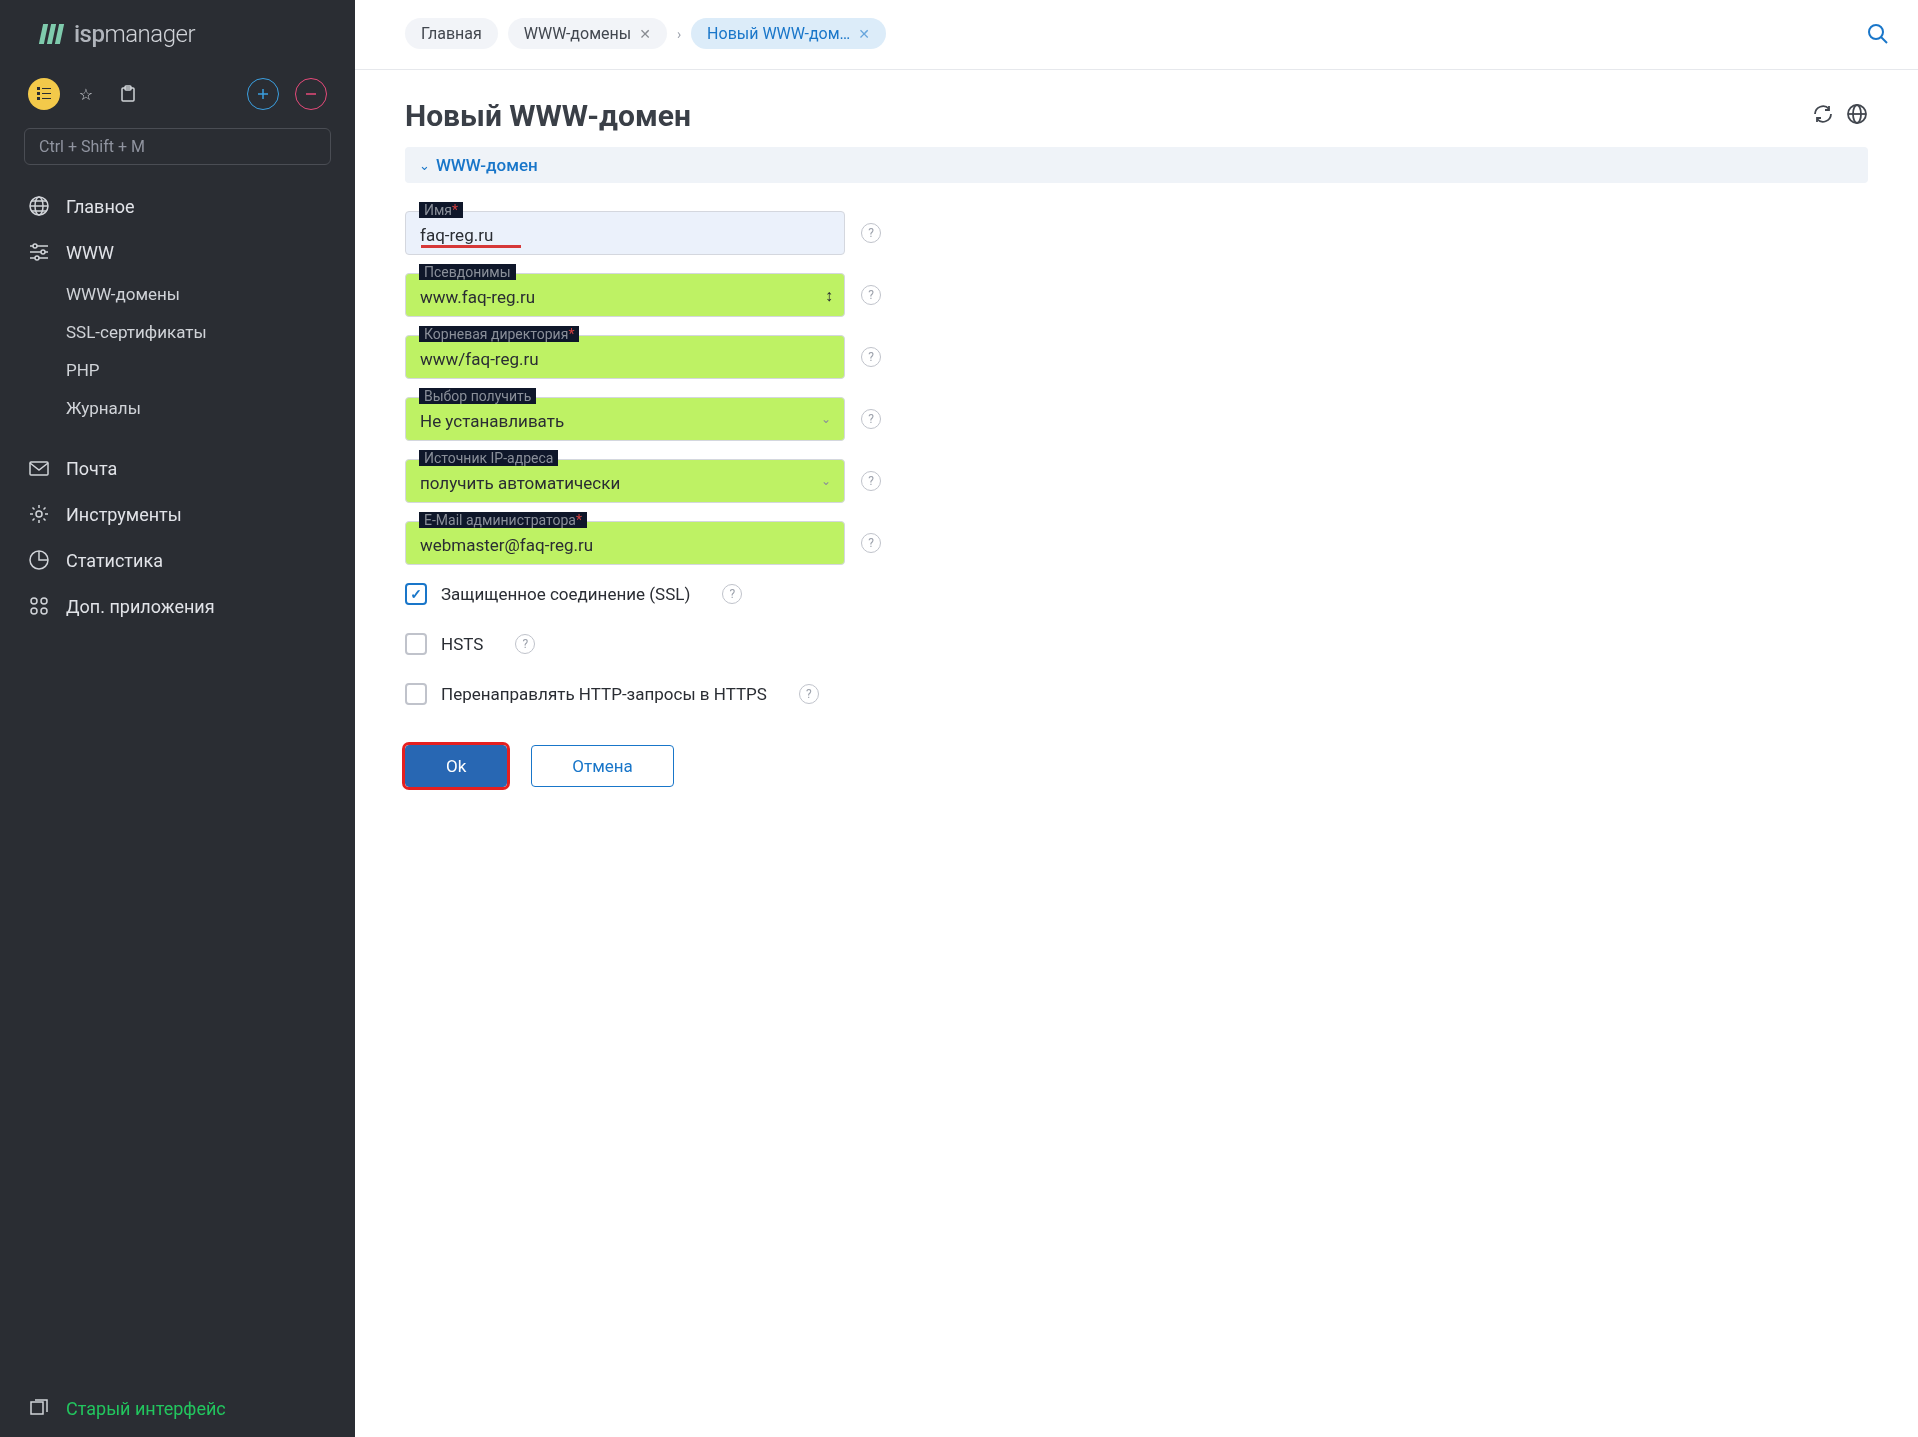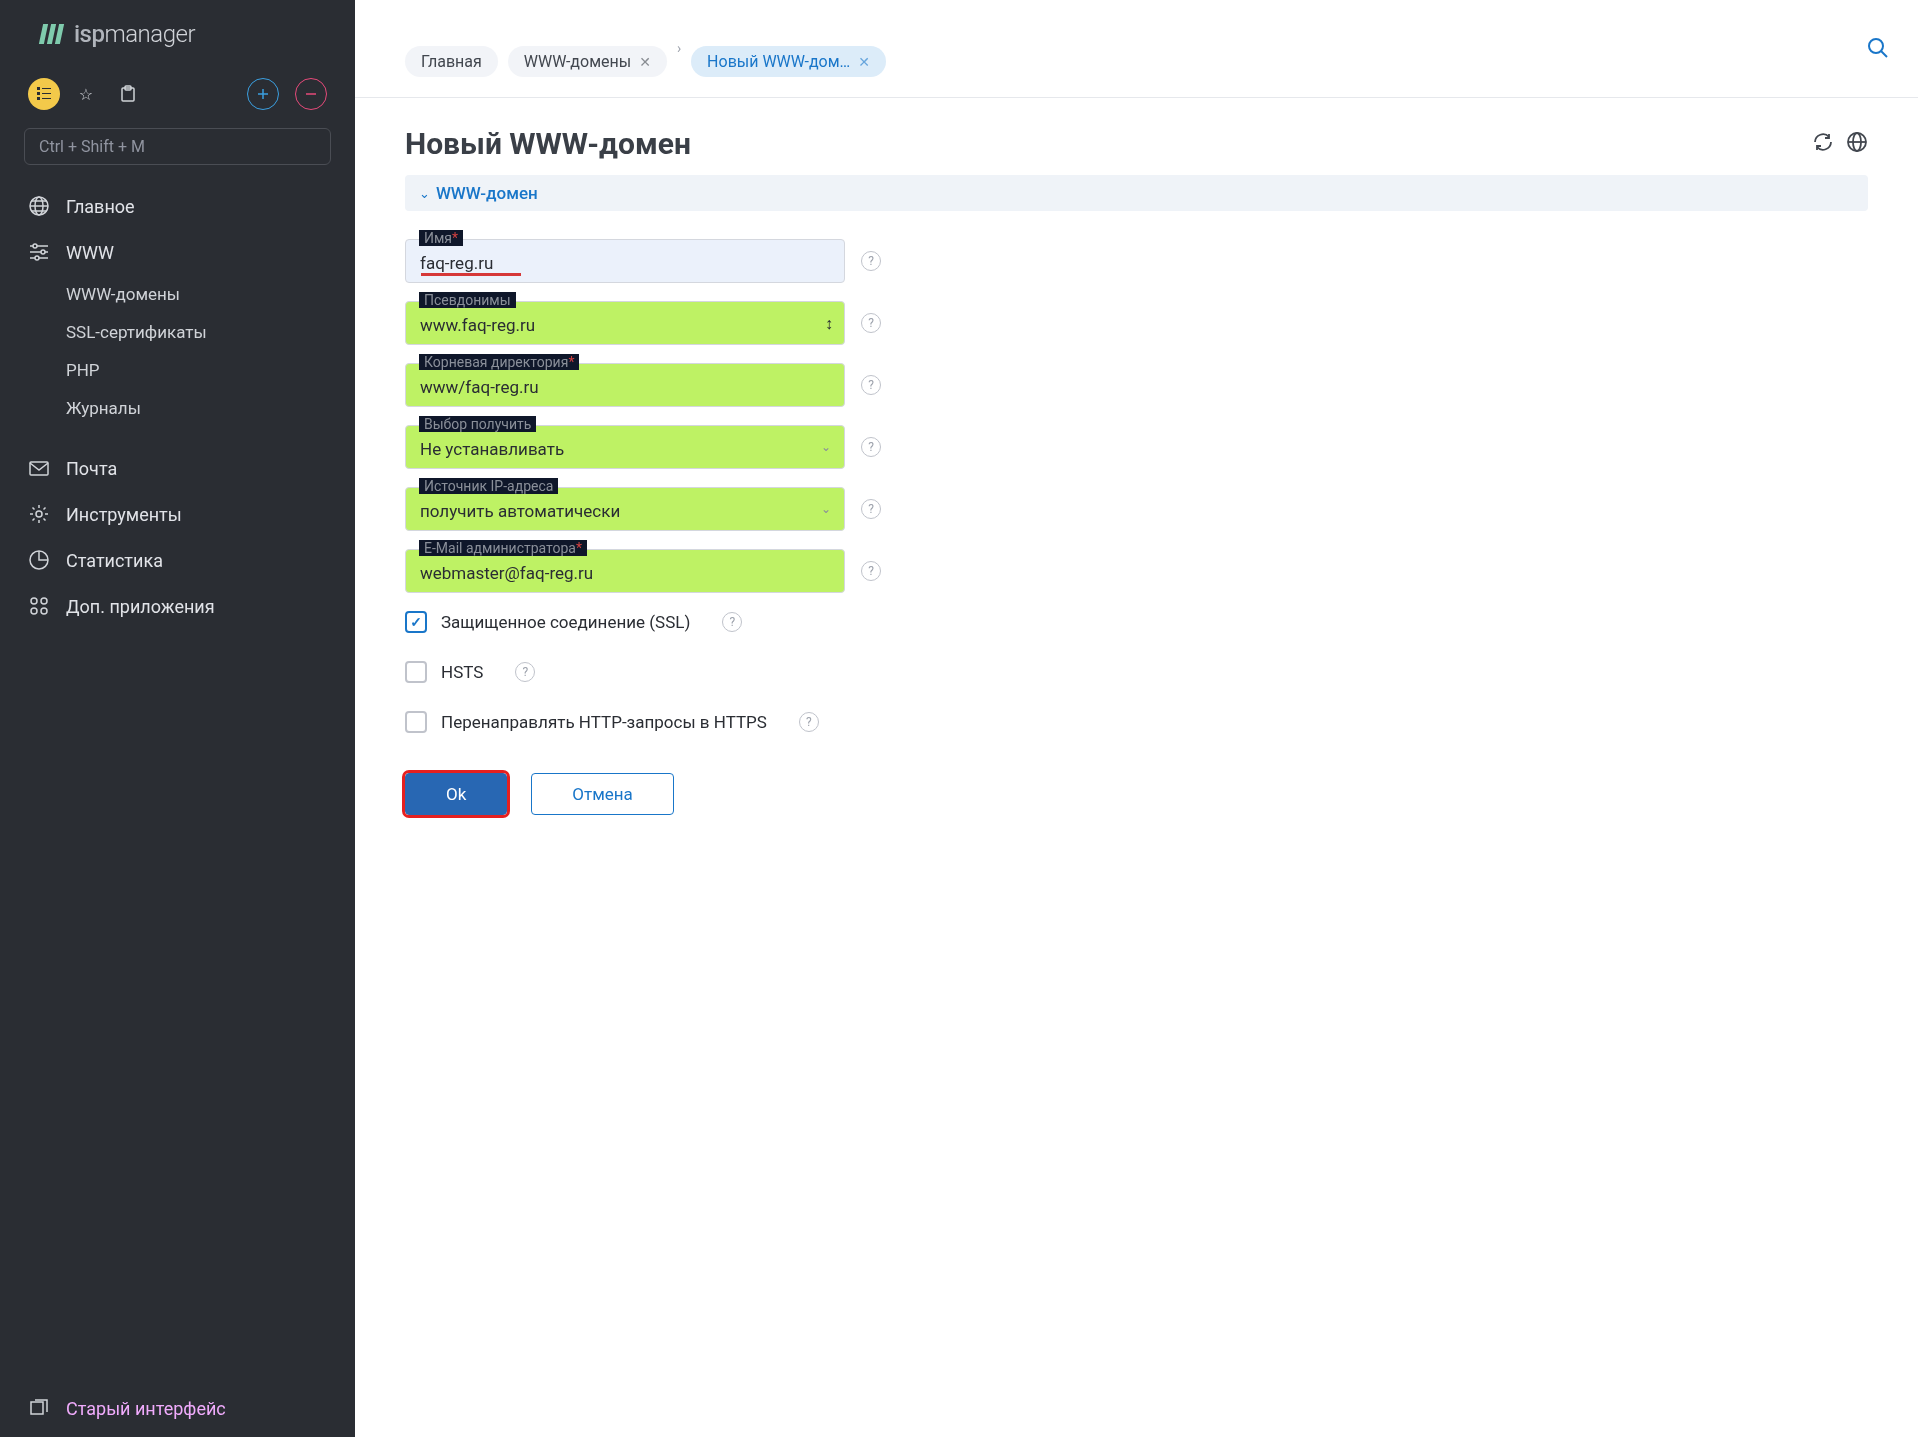--- a/index.html
+++ b/index.html
@@ -14,24 +14,24 @@
 .toolbar-left { display: flex; gap: 10px; align-items: center; }
 .toolbar-right { margin-left: auto; display: flex; gap: 16px; }
 .circle-btn { width: 32px; height: 32px; border-radius: 50%; display: flex; align-items: center; justify-content: center; cursor: pointer; }
 .circle-btn.active { background: #f3c94a; }
 .icon-svg { fill: currentColor; }
 .search-box { margin: 0 24px 18px 24px; border: 1px solid #4a4d54; border-radius: 6px; padding: 8px 14px; color: #9094a0; font-size: 16px; }
 .menu { flex: 1; }
 .menu-item { display: flex; align-items: center; gap: 16px; padding: 12px 28px; cursor: pointer; font-size: 18px; color: #e1e3e8; }
 .menu-icon { width: 22px; height: 22px; display: flex; align-items: center; justify-content: center; font-size: 18px; }
 .submenu-item { padding: 9px 28px 9px 66px; font-size: 17px; color: #d0d3d8; cursor: pointer; }
-.footer-link { padding: 18px 28px; display: flex; align-items: center; gap: 16px; font-size: 18px; color: #f0abfc; cursor: pointer; margin-top: auto; }
+.footer-link { padding: 18px 28px; display: flex; align-items: center; gap: 16px; font-size: 18px; color: #22c55e; cursor: pointer; margin-top: auto; }
 .main { flex: 1; display: flex; flex-direction: column; overflow: hidden; }
 .breadcrumbs { display: flex; align-items: center; gap: 10px; padding: 18px 28px 20px 50px; border-bottom: 1px solid #e6e8ec; }
-.crumb { background: #f2f4f8; border-radius: 16px; padding: 6px 16px; font-size: 16px; color: #42474f; display: flex; align-items: center; gap: 8px; cursor: pointer; margin-top: 28px; }
+.crumb { background: #f2f4f8; border-radius: 16px; padding: 6px 16px; font-size: 16px; color: #42474f; display: flex; align-items: center; gap: 8px; cursor: pointer; }
 .crumb.active { background: #dcecf9; color: #1976c9; }
 .crumb-close { font-size: 14px; opacity: 0.6; cursor: pointer; }
 .crumb-sep { color: #9da2ac; font-size: 14px; }
 .search-icon-top { margin-left: auto; width: 24px; height: 24px; cursor: pointer; color: #1976c9; }
 .content { padding: 28px 50px; overflow-y: auto; flex: 1; }
 .page-header { display: flex; align-items: center; margin-bottom: 14px; }
 .page-title { font-size: 30px; font-weight: 700; color: #3a3f47; }
 .page-actions { margin-left: auto; display: flex; gap: 12px; color: #42474f; }
 .panel-header { background: #eff3f8; border-radius: 4px; padding: 8px 14px; display: flex; align-items: center; gap: 6px; color: #1976c9; font-size: 17px; font-weight: 500; margin-bottom: 28px; cursor: pointer; }
 .panel-chevron { font-size: 13px; }

